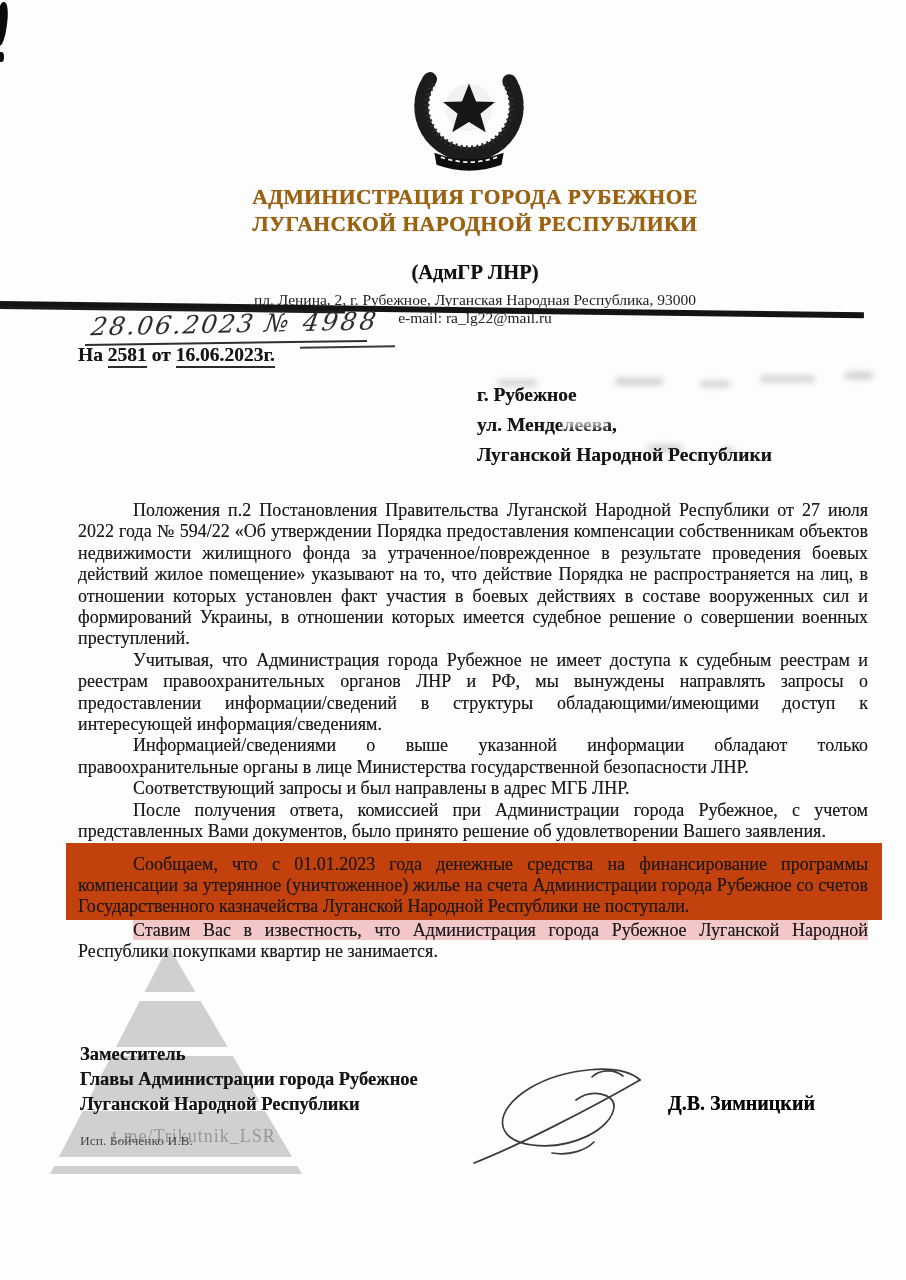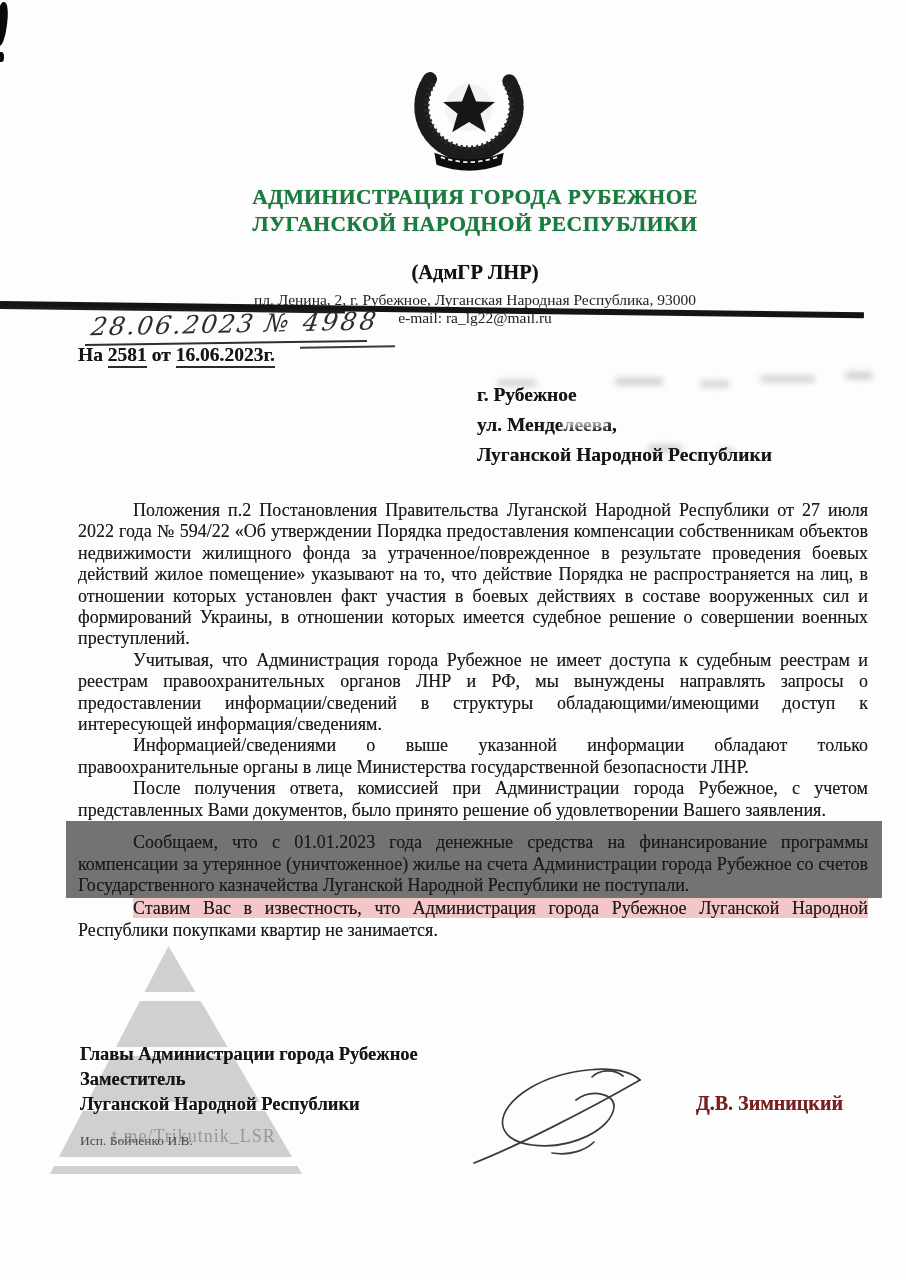--- a/index.html
+++ b/index.html
@@ -7,21 +7,21 @@
     position:relative;width:906px;height:1280px;background:#fdfdfd;
     font-family:"Liberation Serif", serif;color:#1d1d1d;overflow:hidden;
     margin:0 auto;
   }
   
   .blob{position:absolute;background:#0a0a0a;border-radius:45%;}
   .blob.b1{left:-4px;top:2px;width:11px;height:44px;transform:rotate(7deg);}
   .blob.b2{left:-2px;top:52px;width:6px;height:10px;}
   
   .header{position:absolute;left:60px;top:184px;width:830px;text-align:center;}
-  .org-line{font-size:21.5px;font-weight:bold;letter-spacing:.5px;line-height:27px;color:#15803d;
+  .org-line{font-size:21.5px;font-weight:bold;letter-spacing:.5px;line-height:27px;color:#a16207;
     text-shadow:0 0 .7px rgba(0,0,0,.65);}
   .org-abbr{font-size:20.5px;font-weight:bold;line-height:26px;margin-top:21px;color:#111;
     text-shadow:0 0 .7px rgba(0,0,0,.6);}
   .org-addr{font-size:15.5px;line-height:18px;margin-top:6px;color:#222;}
   .org-mail{font-size:15.5px;line-height:18px;color:#222;}
   .emblem{position:absolute;left:404px;top:50px;width:130px;height:132px;}
   
   .sep1{position:absolute;left:0;top:301px;width:864px;height:6px;background:#141414;
     transform:rotate(.75deg);transform-origin:left center;}
   .sep2{position:absolute;left:0;top:306px;width:345px;height:3px;background:#1c1c1c;
@@ -49,26 +49,26 @@
   .sm5{left:497px;top:380px;width:40px;height:6px;}
   .sm6{left:648px;top:445px;width:34px;height:7px;}
   .sm7{left:720px;top:448px;width:14px;height:6px;}
   .wipe{position:absolute;background:rgba(253,253,253,.62);filter:blur(2px);}
   .w1{left:562px;top:402px;width:46px;height:26px;}
   
   .body-text{position:absolute;left:78px;top:500px;width:790px;font-size:18px;
     line-height:21.4px;text-align:justify;color:#1b1b1b;text-shadow:0 0 .6px rgba(0,0,0,.5);}
   .body-text p{margin:0;text-indent:55px;}
   .hl{background:#f3c6c8;}
-  p.hl-block{background:#737373;margin-left:-12px;margin-right:-14px;
+  p.hl-block{background:#c2410c;margin-left:-12px;margin-right:-14px;
     padding:11px 14px 2px 12px;text-indent:55px;}
   
   .sigblock{position:absolute;left:80px;top:1042px;font-size:18.5px;font-weight:bold;
     line-height:25px;color:#151515;text-shadow:0 0 .6px rgba(0,0,0,.55);}
-  .sig-name{position:absolute;left:696px;top:1092px;font-size:20px;font-weight:bold;color:#7f1d1d;
+  .sig-name{position:absolute;left:668px;top:1092px;font-size:20px;font-weight:bold;color:#000000;
     text-shadow:0 0 .6px rgba(0,0,0,.55);}
   .sig-svg{position:absolute;left:468px;top:1058px;width:200px;height:115px;}
   .executor{position:absolute;left:80px;top:1133px;font-size:13.5px;color:#4a4a4a;
     filter:blur(.3px);}
   
   .wm-triangle{position:absolute;left:50px;top:946px;width:252px;height:228px;
     clip-path:polygon(47% 0%, 0% 100%, 100% 100%);
     background:repeating-linear-gradient(180deg,#d2d2d2 0 46px,rgba(255,255,255,0) 46px 55px);
     mix-blend-mode:multiply;}
   .wm-brand{position:absolute;left:50px;top:1160px;font-size:41px;font-weight:bold;
@@ -141,30 +141,31 @@
     <div>г. Рубежное</div>
     <div>ул. Менделеева,</div>
     <div>Луганской Народной Республики</div>
   </div>
   <div class="wipe w1"></div>
 
   <div class="body-text">
     <p>Положения п.2 Постановления Правительства Луганской Народной Республики от 27 июля 2022 года № 594/22 «Об утверждении Порядка предоставления компенсации собственникам объектов недвижимости жилищного фонда за утраченное/поврежденное в результате проведения боевых действий жилое помещение» указывают на то, что действие Порядка не распространяется на лиц, в отношении которых установлен факт участия в боевых действиях в составе вооруженных сил и формирований Украины, в отношении которых имеется судебное решение о совершении военных преступлений.</p>
     <p>Учитывая, что Администрация города Рубежное не имеет доступа к судебным реестрам и реестрам правоохранительных органов ЛНР и РФ, мы вынуждены направлять запросы о предоставлении информации/сведений в структуры обладающими/имеющими доступ к интересующей информация/сведениям.</p>
     <p>Информацией/сведениями о выше указанной информации обладают только правоохранительные органы в лице Министерства государственной безопасности ЛНР.</p>
+    <p>Соответствующий запросы и был направлены в адрес МГБ ЛНР.</p>
     <p>После получения ответа, комиссией при Администрации города Рубежное, с учетом представленных Вами документов, было принято решение об удовлетворении Вашего заявления.</p>
     <p class="hl-block">Сообщаем, что с 01.01.2023 года денежные средства на финансирование программы компенсации за утерянное (уничтоженное) жилье на счета Администрации города Рубежное со счетов Государственного казначейства Луганской Народной Республики не поступали.</p>
     <p><span class="hl">Ставим Вас в известность, что Администрация города Рубежное Луганской Народной</span><span> Республики покупками квартир не занимается.</span></p>
   </div>
 
   <div class="wm-triangle"></div>
 
   <div class="sigblock">
+    <div>Заместитель</div>
     <div>Главы Администрации города Рубежное</div>
-    <div>Заместитель</div>
     <div>Луганской Народной Республики</div>
   </div>
 
   <svg class="sig-svg" viewBox="0 0 200 115">
     <g fill="none" stroke="#3a3a3a" stroke-width="1.7" stroke-linecap="round">
       <path d="M6,105 C45,90 120,52 172,22"></path>
       <path d="M172,22 C152,4 96,10 62,30 C24,53 26,82 64,87 C104,92 144,71 146,49 C147,36 124,30 108,42"></path>
       <path d="M155,18 C145,10 131,12 124,19"></path>
       <path d="M84,95 C102,98 118,92 126,84"></path>
     </g>

